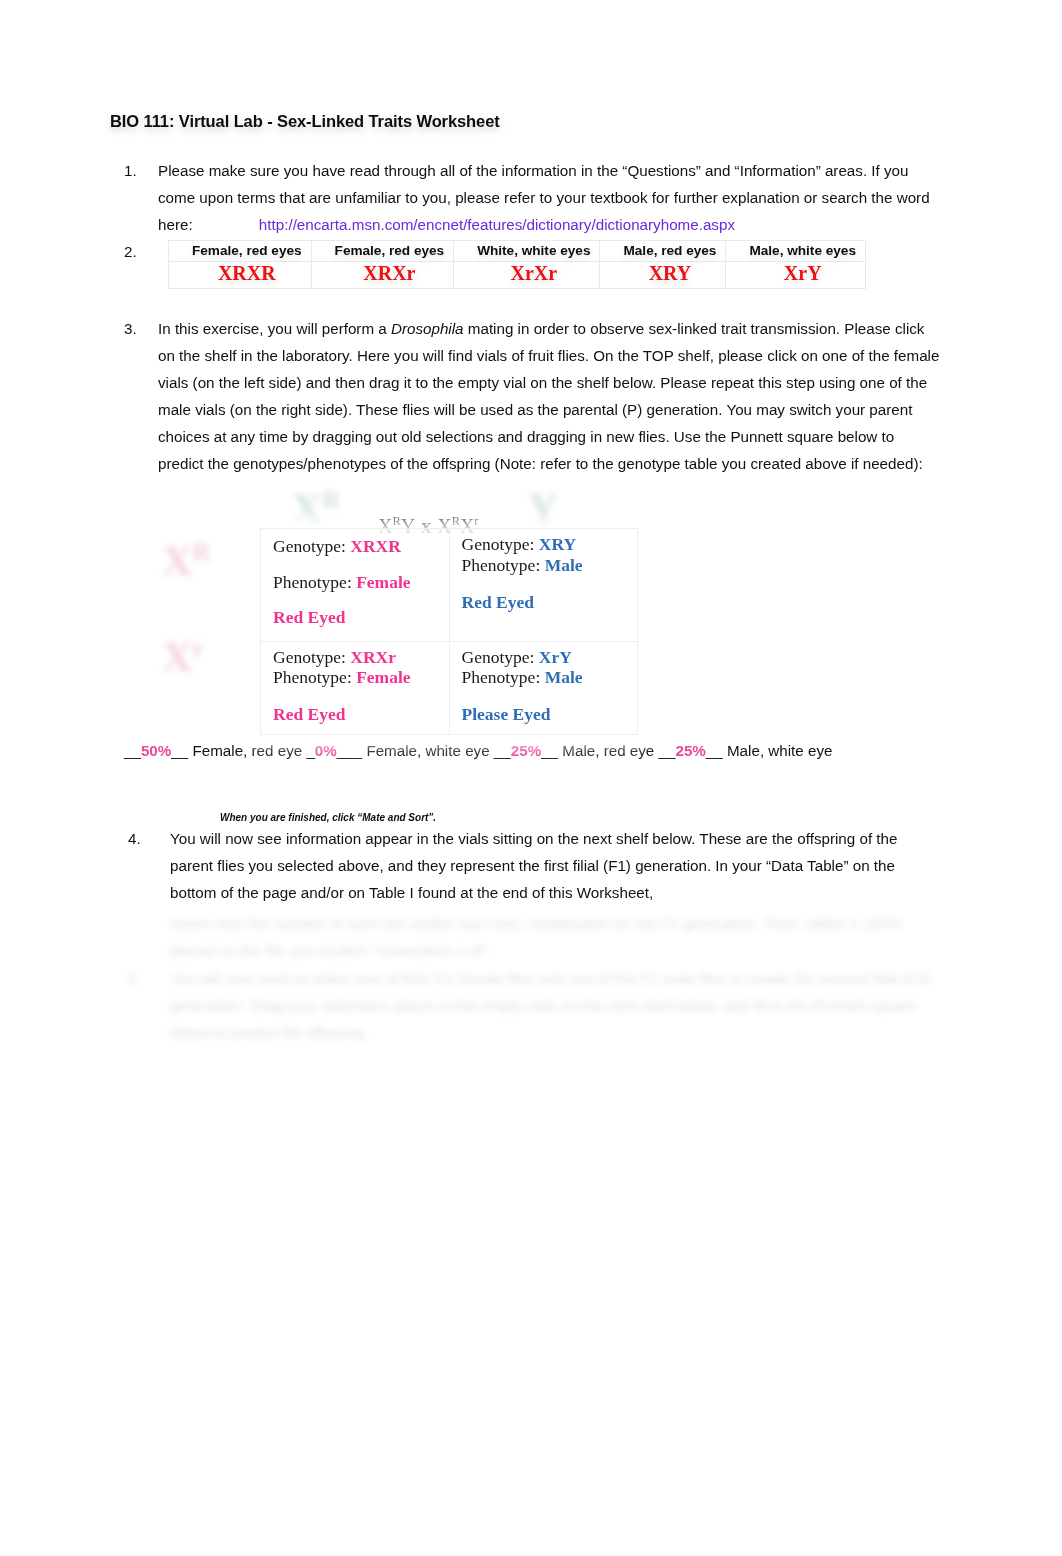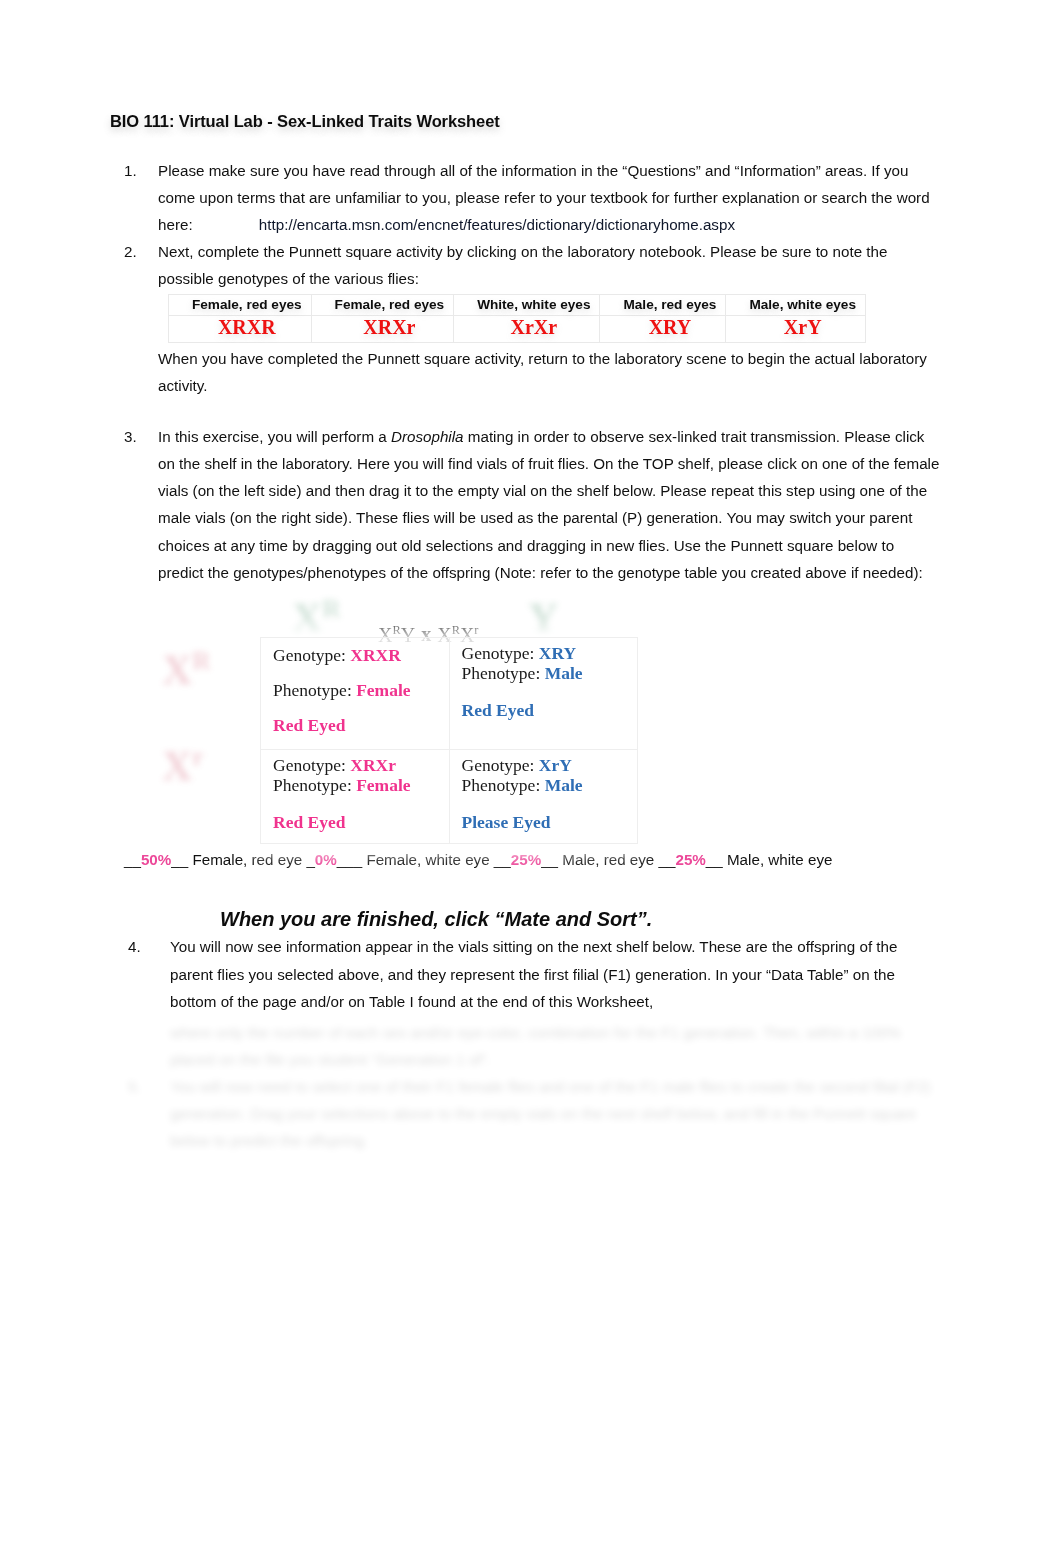--- a/index.html
+++ b/index.html
@@ -48,21 +48,21 @@
     left: 14px;
     top: 0;
     width: 26px;
     text-align: left;
     font-size: 15.2px;
   }
   .li.indent-wide { padding-left: 60px; }
   .li.indent-wide .num { left: 18px; }
 
   .link {
-    color: #0f172a;
+    color: #6d28d9;
     text-decoration: none;
     display: inline-block;
     margin-left: 62px;
   }
   em.sci { font-style: italic; }
 
   
   .geno-table-wrap {
     margin: 2px 0 2px 58px;
   }
@@ -168,23 +168,23 @@
   .pct {
     color: #ec4899;
     font-weight: bold;
   }
   .blankpad { letter-spacing: 0; }
 
   
   .mate-line {
     font-weight: bold;
     font-style: italic;
-    font-size: 20px;
+    font-size: 10px;
     padding-left: 110px;
-    margin-top: 26px;
+    margin-top: 38px;
     margin-bottom: 2px;
     color: #0d0d0d;
   }
 
   
   .faded-block {
     margin-top: 4px;
     filter: blur(3.6px);
     opacity: 0.14;
     user-select: none;
@@ -202,21 +202,20 @@
     <div class="doc-title">BIO 111: Virtual Lab - Sex-Linked Traits Worksheet</div>
 
     <div class="li">
       <span class="num">1.</span>
       <span>Please make sure you have read through all of the information in the “Questions” and “Information” areas.  If you come upon terms that are unfamiliar to you, please refer to your textbook for further explanation or search the word here:</span>
       <a class="link" href="#">http://encarta.msn.com/encnet/features/dictionary/dictionaryhome.aspx</a>
     </div>
 
     <div class="li">
       <span class="num">2.</span>
-      <span>Next, complete the Punnett square activity by clicking on the laboratory notebook.  Please be sure to note the possible genotypes of the various flies:</span>
     </div>
 
     <div class="geno-table-wrap">
       <table class="geno-table">
         <tbody>
             <tr class="head">
           <td>Female, red eyes</td>
           <td>Female, red eyes</td>
           <td>White, white eyes</td>
           <td>Male, red eyes</td>
@@ -226,23 +225,20 @@
           <td>XRXR</td>
           <td>XRXr</td>
           <td>XrXr</td>
           <td>XRY</td>
           <td>XrY</td>
         </tr>
       </tbody>
         </table>
     </div>
 
-    <div class="li">
-      <span>When you have completed the Punnett square activity, return to the laboratory scene to begin the actual laboratory activity.</span>
-    </div>
 
     <div class="spacer-24"></div>
 
     <div class="li">
       <span class="num">3.</span>
       <span>In this exercise, you will perform a </span><em class="sci">Drosophila</em><span> mating in order to observe sex-linked trait transmission.  Please click on the shelf in the laboratory. Here you will find vials of fruit flies.   On the TOP shelf, please click on one of the female vials (on the left side) and then drag it to the empty vial on the shelf below.  Please repeat this step using one of the male vials (on the right side).  These flies will be used as the parental (P) generation. You may switch your parent choices at any time by dragging out old selections and dragging in new flies. Use the Punnett square below to predict the genotypes/phenotypes of the offspring (Note:  refer to the genotype table you created above if needed):</span>
     </div>
 
     <div class="punnett-area">
 

